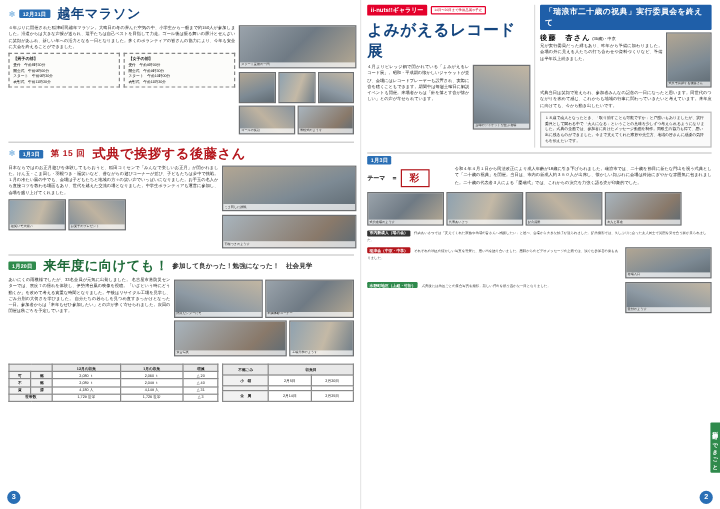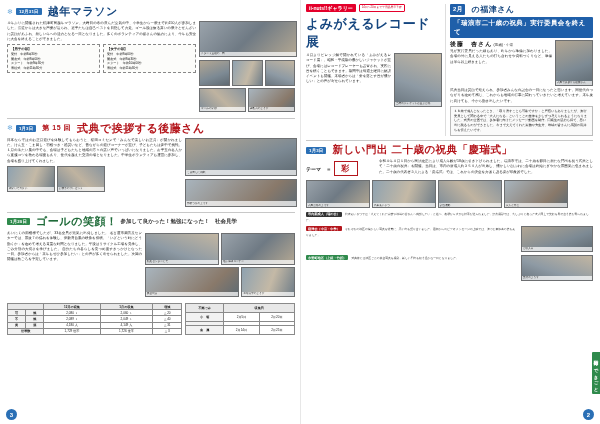--- a/index.html
+++ b/index.html
@@ -224,21 +224,21 @@
           </div>
         </div>
       </div>
     </div>
 
     <div class="hr"></div>
 
     <div class="article">
       <div class="hl-row">
         <span class="date-badge green">1月20日</span>
-        <span class="headline green">ゴールの笑顔！</span>
+        <span class="headline green">来年度に向けても！</span>
         <span class="sub-headline">参加して良かった！勉強になった！　社会見学</span>
       </div>
       <div class="flexrow">
         <div style="flex:1;">
           <div class="body-text">
             <p>あいにくの雨模様でしたが、33名全員が元気に出発しました。
 名古屋市港防災センターでは、震度７の揺れを体験し、伊勢湾台風の映像を視聴。「いざという時にどう動くか」を改めて考える貴重な時間となりました。午後はリサイクル工場を見学し、ごみ分別の大切さを学びました。
 自分たちの暮らしを見つめ直すきっかけとなった一日。参加者からは「来年もぜひ参加したい」との声が多く寄せられました。次回の開催は秋ごろを予定しています。</p>
           </div>
         </div>
@@ -343,24 +343,20 @@
           <div class="body-text" style="flex:1;">
             <p>４月よりビレッジ鋼で開かれている「よみがえるレコード展」。昭和・平成期の懐かしいジャケットが並び、会場にはレコードプレーヤーも設置され、実際に音を聴くこともできます。期間中は毎週土曜日に解説イベントも開催。来場者からは「針を落とす音が懐かしい」との声が寄せられています。</p>
           </div>
           <div class="photo p4" style="width:46px;height:52px;">
             <span class="cap">当時のジャケットが並ぶ会場</span>
           </div>
         </div>
       </div>
 
       <div style="flex:1.05;padding-left:4px;border-left:.5px solid #ddd;">
-        <div class="hl-row">
-          <span class="month-badge">2月</span>
-          <span class="headline blue" style="font-size:8px;">の福津さん</span>
-        </div>
         <div class="blue-band">「瑞浪市二十歳の祝典」実行委員会を終えて</div>
         <div class="person-card">
           <div style="flex:1;">
             <div>
               <span class="person-name">後藤　杏さん</span>
               <span class="person-meta">(35歳)・中京</span>
             </div>
             <div class="body-text">
               <p>兄が実行委員だった縁もあり、昨年から準備に加わりました。会場の外に見える人たちの打ち合わせや資料づくりなど、準備は半年以上続きました。</p>
             </div>
@@ -374,21 +370,20 @@
         </div>
         <div class="quote-box">１８歳で成人となったとき、「取り消すことも可能ですか」と戸惑いもありましたが、実行委員として関わる中で「大人になる」ということの意味を少しずつ考えられるようになりました。式典の企画では、参加者に向けたメッセージ動画を制作。同級生の協力も得て、思い出に残るものができました。今まで支えてくれた家族や先生方、地域の皆さんに感謝の気持ちを伝えたいです。</div>
       </div>
     </div>
 
     <div class="hr" style="margin:4px 0 3px 0;"></div>
 
     <div class="article">
       <div class="hl-row">
         <span class="date-badge">1月3日</span>
-        <span class="headline red" style="font-size:10.5px;">新しい門出 二十歳の祝典「慶瑞式」</span>
       </div>
 
       <div class="flexrow">
         <div style="width:70px;">
           <div class="theme-row">
             <span>テーマ　＝</span>
             <span class="theme-word">彩</span>
           </div>
         </div>
         <div class="body-text" style="flex:1;">

